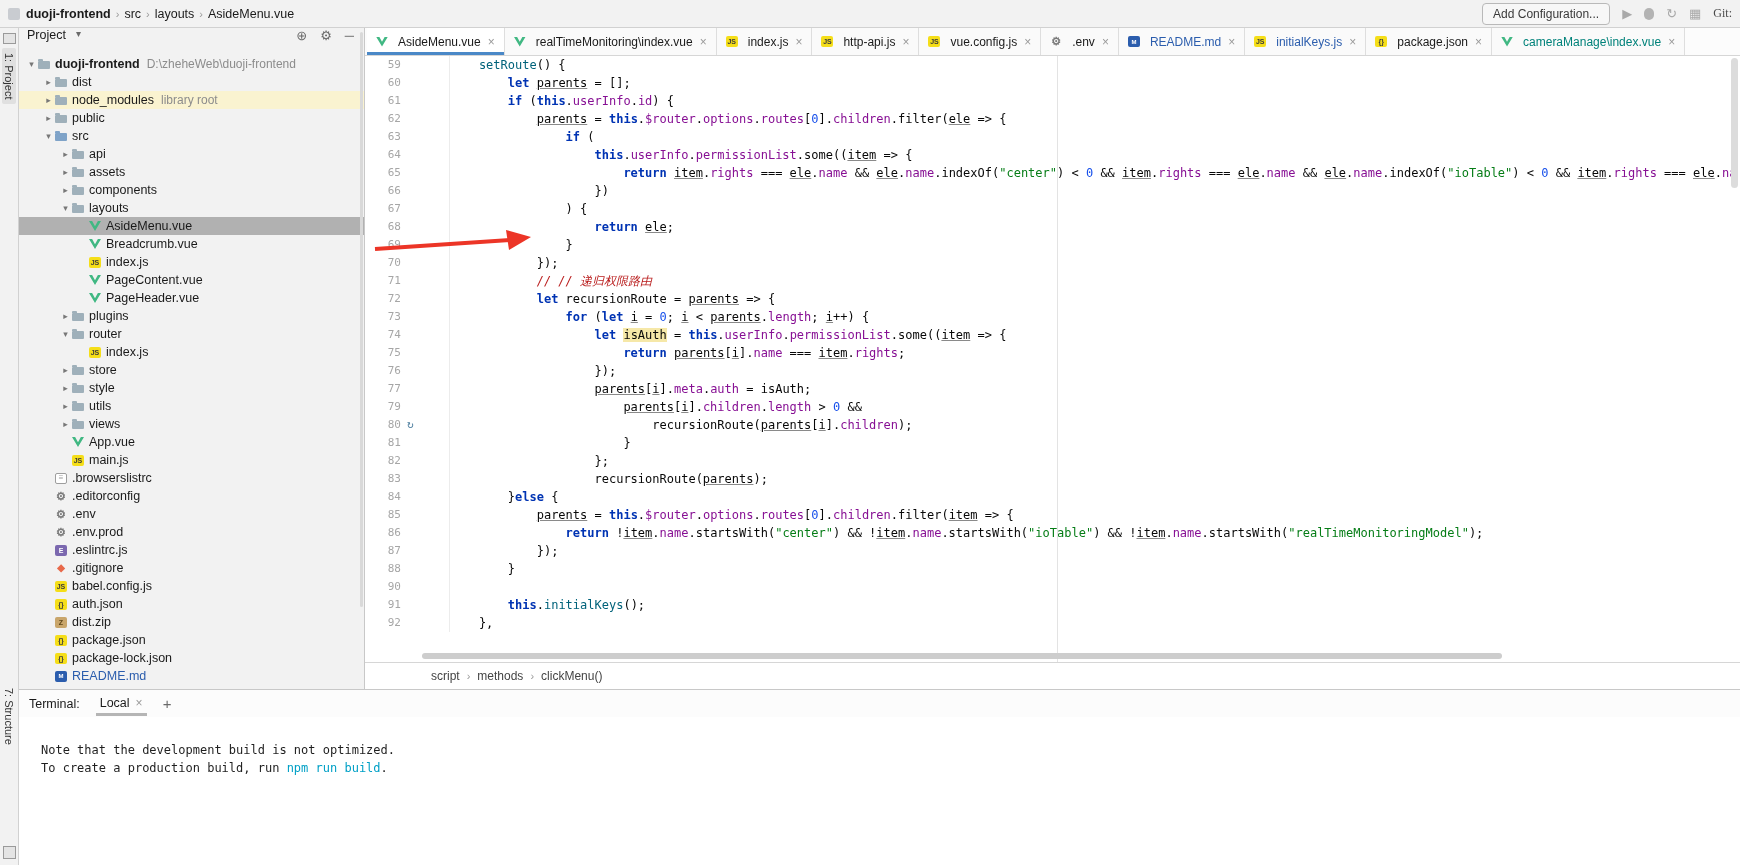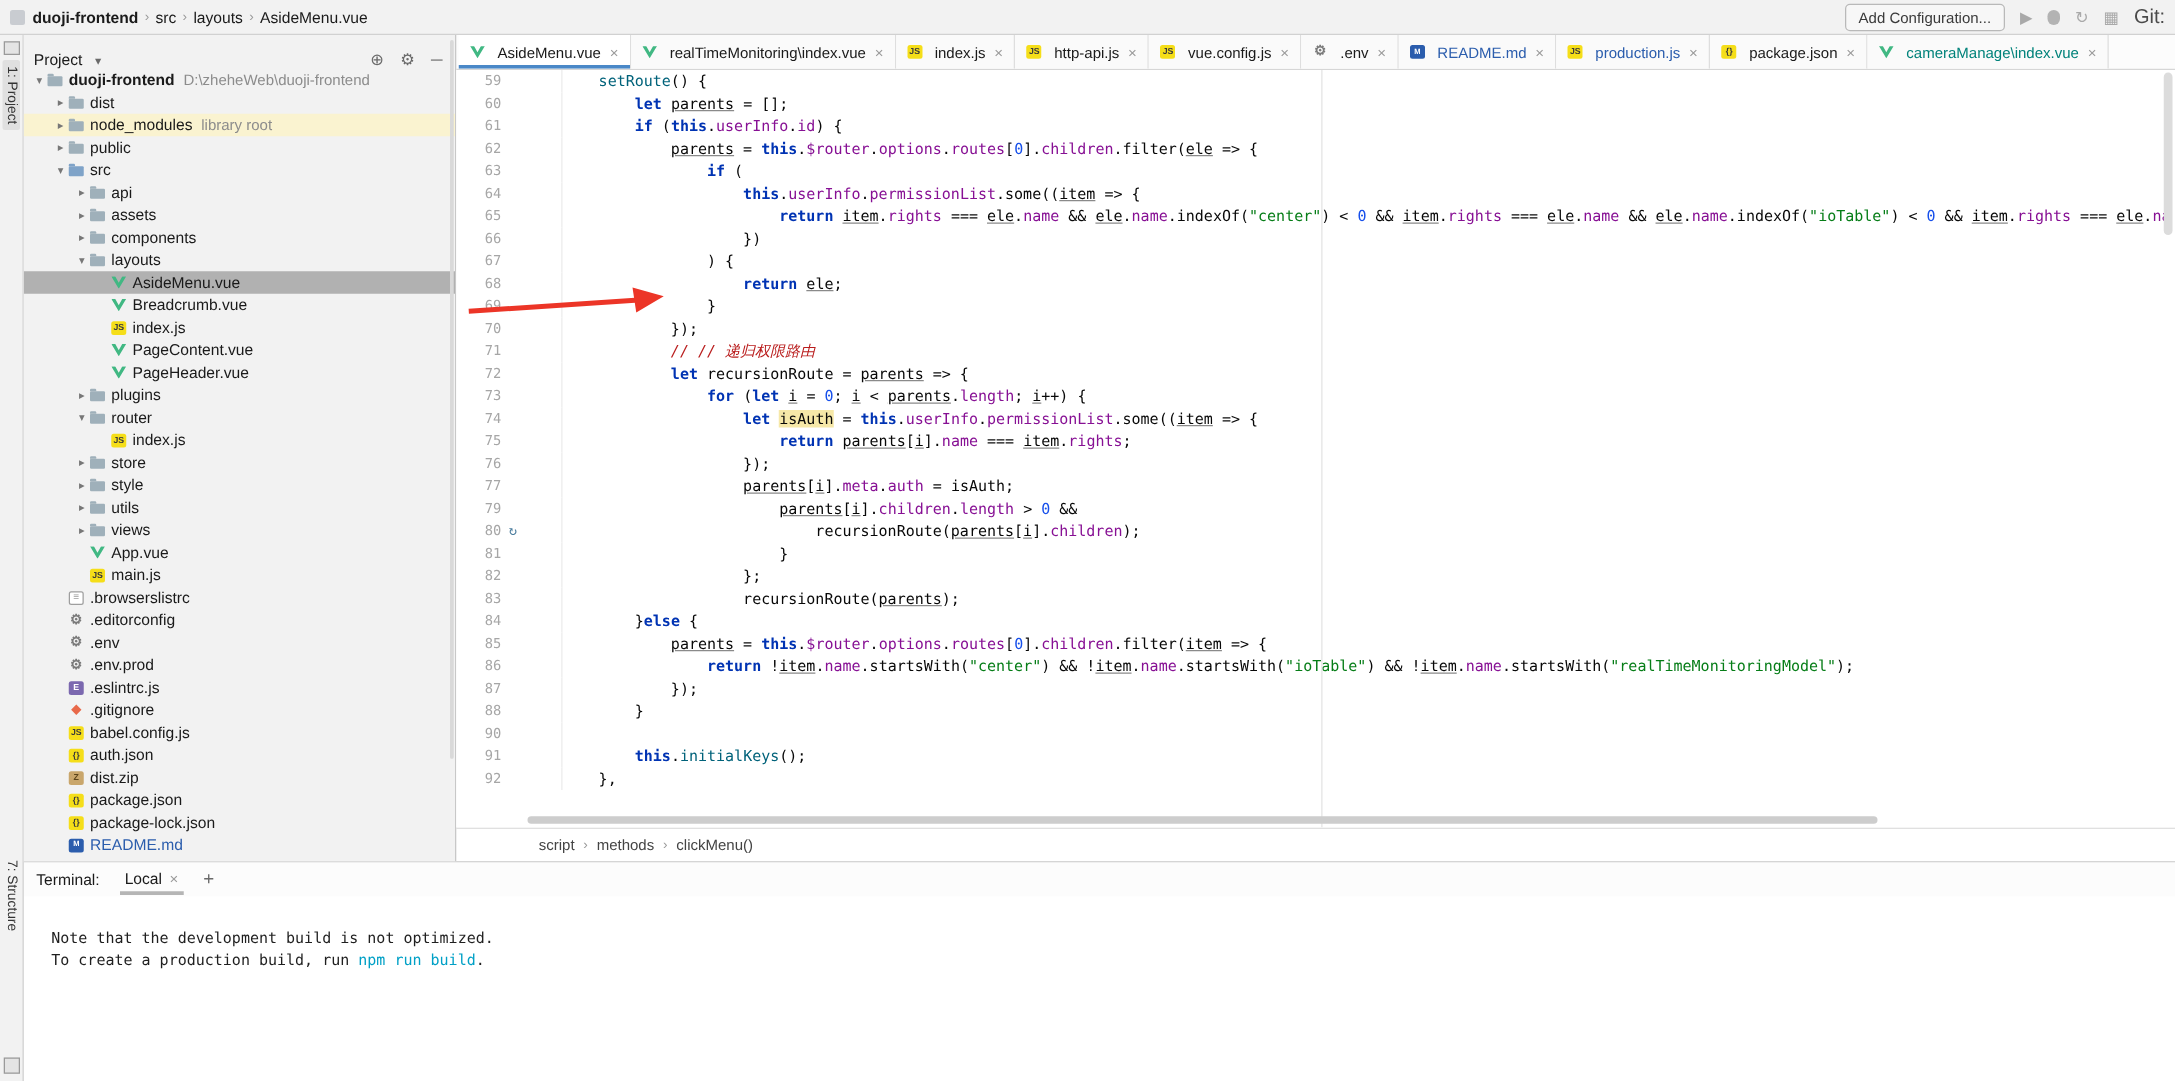--- a/index.html
+++ b/index.html
@@ -10,36 +10,36 @@
             border-bottom:1px solid #d1d1d1;box-sizing:border-box;}
   .crumbs{display:flex;align-items:center;gap:5px;font-size:12.5px;}
   .crumb.first{font-weight:bold;}
   .crumb-sep{color:#9a9a9a;font-size:11px;}
   .win-ico{width:12px;height:12px;background:#c9ccd1;border-radius:2px;margin-right:6px;flex:none;}
   .title-right{margin-left:auto;display:flex;align-items:center;gap:12px;}
   .addcfg{font-family:inherit;font-size:12px;color:#3a3a3a;background:#f7f7f7;border:1px solid #b9b9b9;
           border-radius:4px;padding:3px 10px;cursor:default;}
   .tb-icon{color:#a9a9a9;font-size:13px;line-height:1;}
   .bug-ico{width:10px;height:12px;background:#b3b3b3;border-radius:5px;position:relative;}
-  .gitlabel{color:#4a4a4a;font-size:16px;white-space:nowrap;}
+  .gitlabel{color:#4a4a4a;font-size:12px;white-space:nowrap;font-family:Liberation Serif, serif;}
   
   .main{display:flex;height:837px;}
   .leftstripe{width:18px;flex:none;background:#f2f2f2;border-right:1px solid #d1d1d1;position:relative;}
   .stripe-icon{display:block;width:11px;height:9px;border:1px solid #9a9a9a;margin:5px auto 4px auto;background:#e4e4e4;}
   .vtab{writing-mode:vertical-rl;font-size:11px;color:#333;margin:0 auto;display:block;text-align:center;
         background:#e0e0e0;padding:5px 1px;border-radius:2px;width:14px;box-sizing:border-box;}
   .vtab.plain{background:transparent;}
   .vtab.bottom{position:absolute;top:655px;left:2px;}
   .stripe-bottom-ico{position:absolute;bottom:6px;left:3px;width:11px;height:11px;border:1px solid #9a9a9a;background:#e4e4e4;}
   .content{flex:1;display:flex;flex-direction:column;min-width:0;}
   .upper{flex:1;display:flex;min-height:0;}
   
   .project-panel{width:345px;flex:none;background:#f2f2f2;border-right:1px solid #c8c8c8;
                  display:flex;flex-direction:column;position:relative;}
-  .pp-header{height:27px;flex:none;display:flex;align-items:flex-end;gap:10px;padding:0 10px 0 8px;font-size:12.5px;}
+  .pp-header{height:27px;flex:none;display:flex;align-items:flex-start;gap:10px;padding:0 10px 0 8px;font-size:12.5px;}
   .pp-caret{color:#6a6a6a;font-size:10px;}
   .pp-icons{margin-left:auto;display:flex;gap:13px;color:#6a6a6a;font-size:13px;}
   .tree{flex:1;overflow:hidden;font-size:12.5px;position:relative;}
   .trow{display:flex;align-items:center;height:18px;white-space:nowrap;}
   .trow.sel{background:#b1b1b1;}
   .chev{width:13px;flex:none;color:#777;font-size:9px;text-align:center;}
   .tlabel{color:#1a1a1a;}
   .tsuffix{color:#8c8c8c;margin-left:7px;font-size:12px;}
   .tree-scroll{position:absolute;right:1px;top:4px;width:3px;height:575px;background:#d9d9d9;border-radius:2px;}
   
@@ -365,21 +365,21 @@
                 <span class="tab-label">.env</span>
                 <span class="tab-close">×</span>
               </div>
               <div class="tab">
                 <span class="fi fi-md">M</span>
                 <span class="tab-label" style="color: rgb(43, 93, 173);">README.md</span>
                 <span class="tab-close">×</span>
               </div>
               <div class="tab">
                 <span class="fi fi-js">JS</span>
-                <span class="tab-label" style="color: rgb(43, 93, 173);">production.js</span>
+                <span class="tab-label" style="color: rgb(43, 93, 173);">initialKeys.js</span>
                 <span class="tab-close">×</span>
               </div>
               <div class="tab">
                 <span class="fi fi-json">{}</span>
                 <span class="tab-label">package.json</span>
                 <span class="tab-close">×</span>
               </div>
               <div class="tab">
                 <span class="fi fi-vue"></span>
                 <span class="tab-label" style="color: rgb(0, 130, 122);">cameraManage\index.vue</span>

